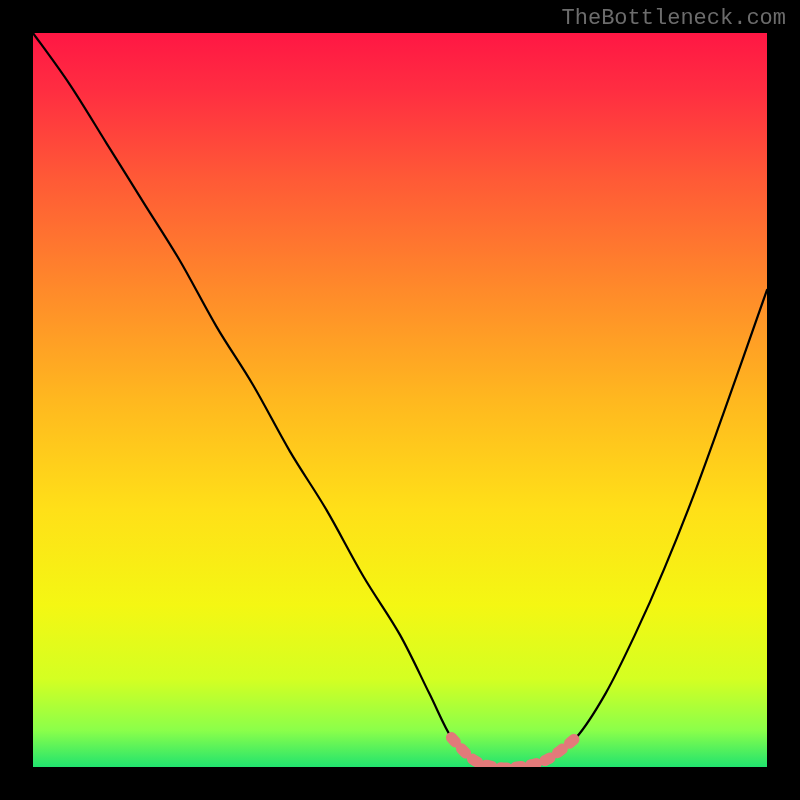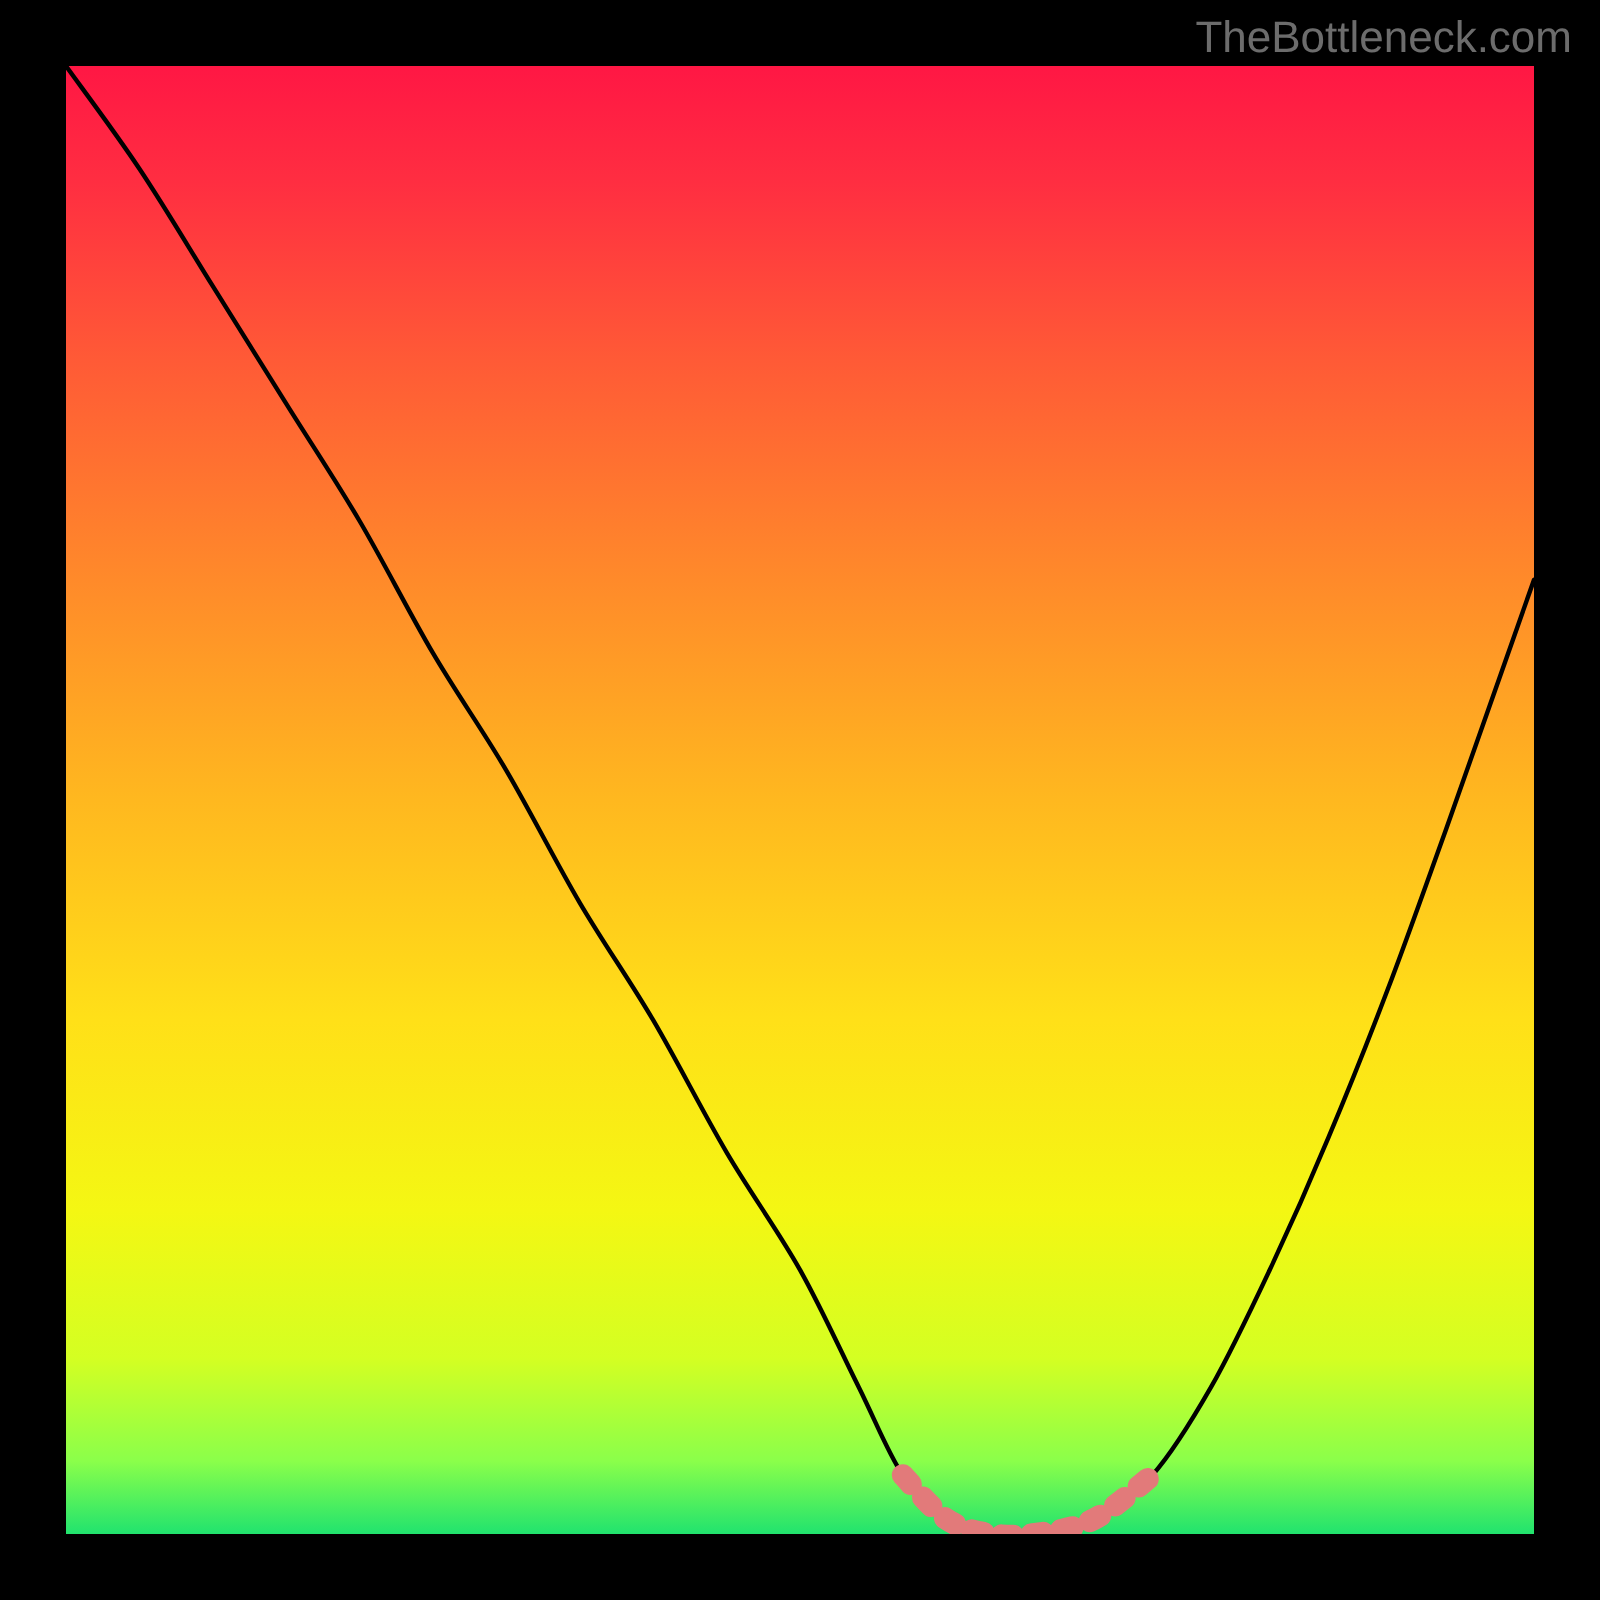--- a/index.html
+++ b/index.html
@@ -7,21 +7,21 @@
   .container {
     width: 800px;
     height: 800px;
     background: #000;
     position: relative;
   }
   .watermark {
     position: absolute;
     top: 6px;
     right: 14px;
-    font-family: Liberation Sans, sans-serif;
+    font-family: Liberation Mono, monospace;
     font-size: 22px;
     color: #6c6c6c;
     z-index: 10;
   }
   .plot-area {
     position: absolute;
     left: 33px;
     top: 33px;
     width: 734px;
     height: 734px;

